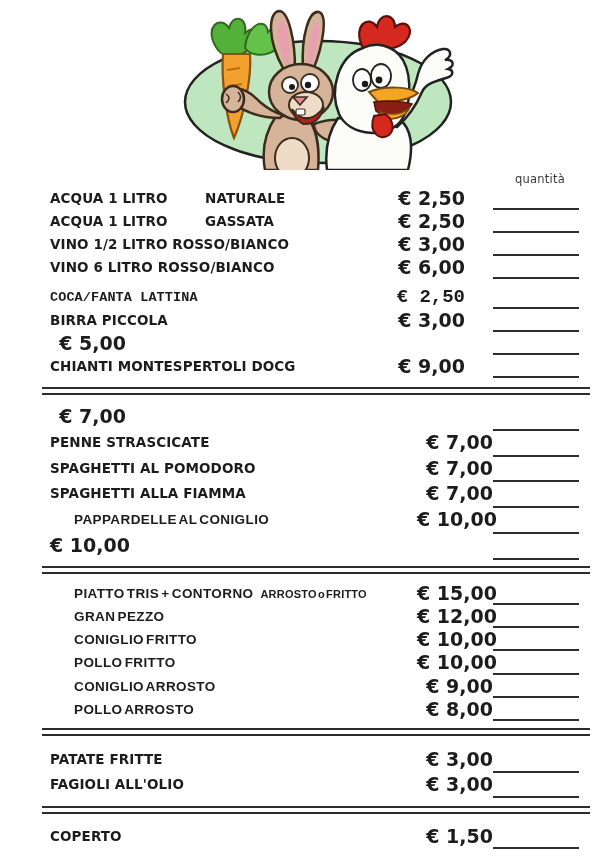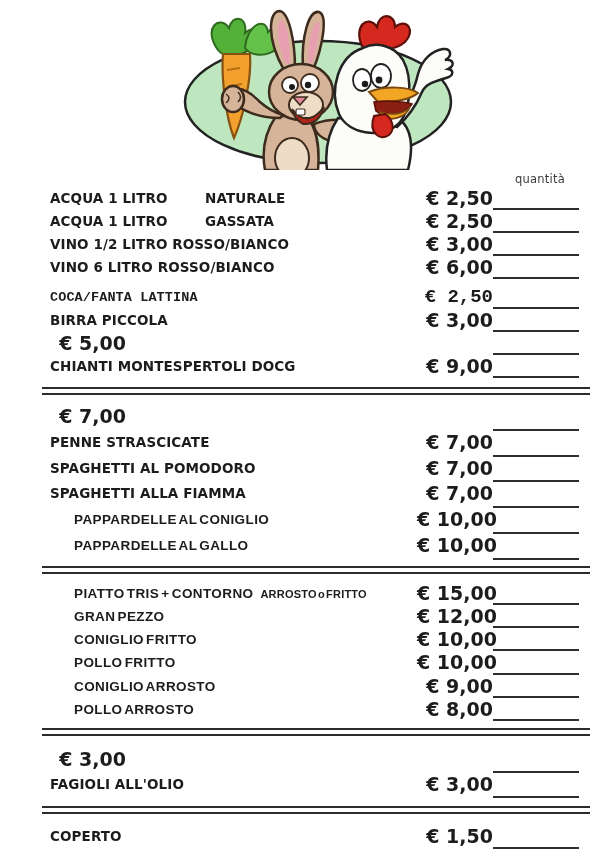--- a/index.html
+++ b/index.html
@@ -11,21 +11,21 @@
   .logo-wrap{position:absolute;left:166px;top:6px;width:302px;height:164px;}
   
   .qty-label{
     position:absolute;left:500px;top:172px;width:80px;text-align:center;
     font-size:11.5px;font-weight:400;color:#3c3c3c;letter-spacing:0.2px;
   }
   
   .menu{position:absolute;left:42px;top:190px;width:548px;}
   .section{width:100%;}
   .row{display:flex;align-items:flex-start;padding-left:8px;box-sizing:border-box;}
-  .sec1 .row{height:23px;}
+  .sec1 .row{height:23px;gap:28px;}
   .sec2 .row{height:25.8px;}
   .sec3 .row{height:23.2px;}
   .sec4 .row{height:25px;}
   .sec5 .row{height:24px;}
   .row.gap{margin-top:7px;font-family:Liberation Mono, monospace;}
   .iname{
     flex:1;position:relative;font-weight:700;font-size:13.5px;line-height:17px;
     letter-spacing:0.1px;white-space:nowrap;
   }
   .row.narrow .iname{
@@ -169,21 +169,20 @@
         <span class="iname">SPAGHETTI ALLA FIAMMA</span>
         <span class="price">€ 7,00</span>
         <span class="qline"></span>
       </div>
       <div class="row narrow">
         <span class="iname">PAPPARDELLE AL CONIGLIO</span>
         <span class="price">€ 10,00</span>
         <span class="qline"></span>
       </div>
       <div class="row narrow">
-        <span class="iname">PAPPARDELLE AL GALLO</span>
         <span class="price">€ 10,00</span>
         <span class="qline"></span>
       </div>
     </div>
     <div class="sep sep2"></div>
     <div class="section sec3">
       <div class="row narrow">
         <span class="iname">PIATTO TRIS + CONTORNO<span class="note">ARROSTO o FRITTO</span></span>
         <span class="price">€ 15,00</span>
         <span class="qline"></span>
@@ -210,20 +209,21 @@
       </div>
       <div class="row narrow">
         <span class="iname">POLLO ARROSTO</span>
         <span class="price">€ 8,00</span>
         <span class="qline"></span>
       </div>
     </div>
     <div class="sep sep3"></div>
     <div class="section sec4">
       <div class="row">
+        <span class="iname">PATATE FRITTE</span>
         <span class="price">€ 3,00</span>
         <span class="qline"></span>
       </div>
       <div class="row">
         <span class="iname">FAGIOLI ALL'OLIO</span>
         <span class="price">€ 3,00</span>
         <span class="qline"></span>
       </div>
     </div>
     <div class="sep sep4"></div>

